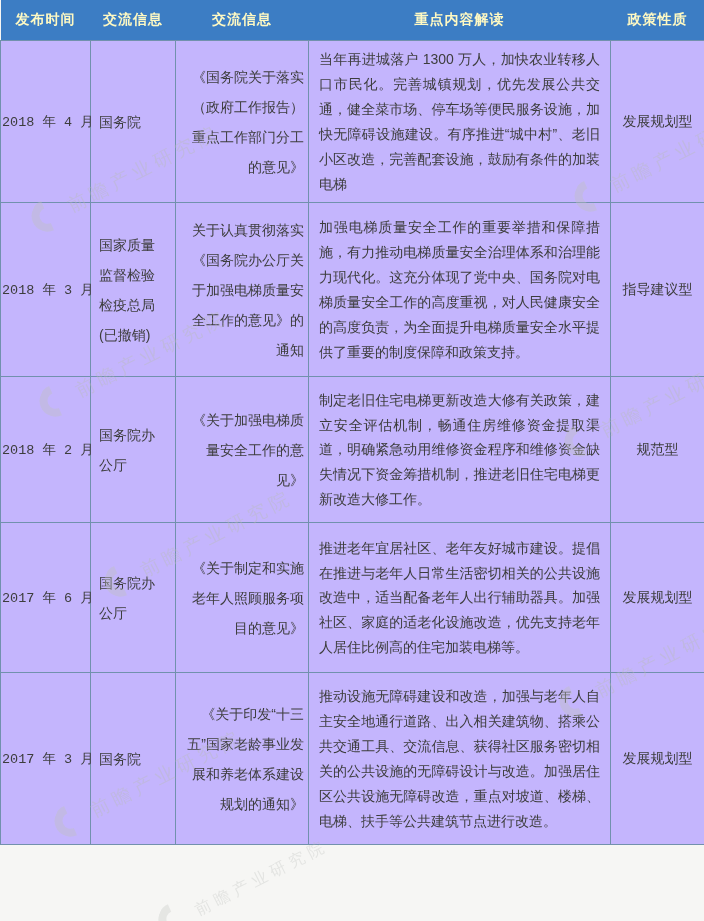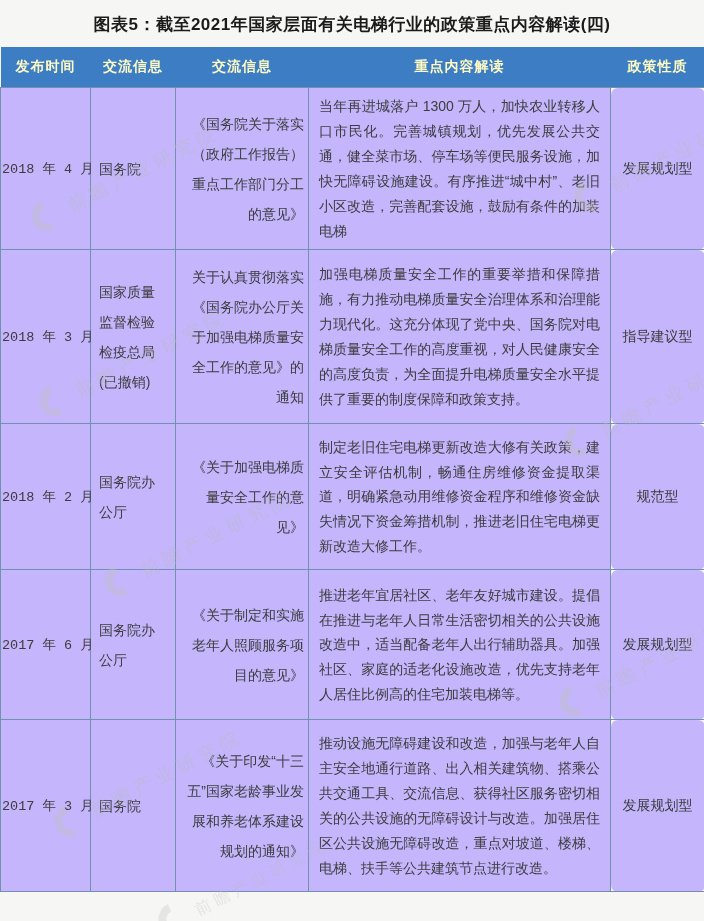--- a/index.html
+++ b/index.html
@@ -45,21 +45,21 @@
   tr.r0 { height: 148px; }
   tr.r1 { height: 174px; }
   tr.r2 { height: 146px; }
   tr.r3 { height: 150px; }
   tr.r4 { height: 172px; }
 
   td.c-time   { text-align: center; white-space: nowrap; font-size: 13.5px; font-family: Liberation Mono, monospace; }
   td.c-dept   { padding: 16px 8px;  line-height: 2.15; text-align: left; }
   td.c-policy { padding: 0 4px;  line-height: 2.15; text-align: right; }
   td.c-content{ padding: 6px 10px; line-height: 1.78; text-align: justify; }
-  td.c-nature { text-align: center; border-radius: 7px; }
+  td.c-nature { text-align: center; }
 
   
   .watermark-layer { position: absolute; inset: 0; pointer-events: none; z-index: 5; }
   .wm {
     position: absolute;
     transform: rotate(-27deg);
     color: #b9bcb9;
     opacity: 0.38;
     font-size: 19px;
     letter-spacing: 5px;
@@ -76,21 +76,20 @@
     vertical-align: -8px;
     margin-right: 7px;
   }
   .wm.small { font-size: 16px; opacity: 0.3; }
 </style>
 </head>
 <body>
 
 <div class="page">
 
-  <h1 class="figure-title">图表5：截至2021年国家层面有关电梯行业的政策重点内容解读(四)</h1>
 
   <table class="policy-table">
     <colgroup>
       <col style="width:90px">
         <col style="width:85px">
         <col style="width:133px">
         <col style="width:302px">
         <col style="width:94px">
     </colgroup>
     <thead>

